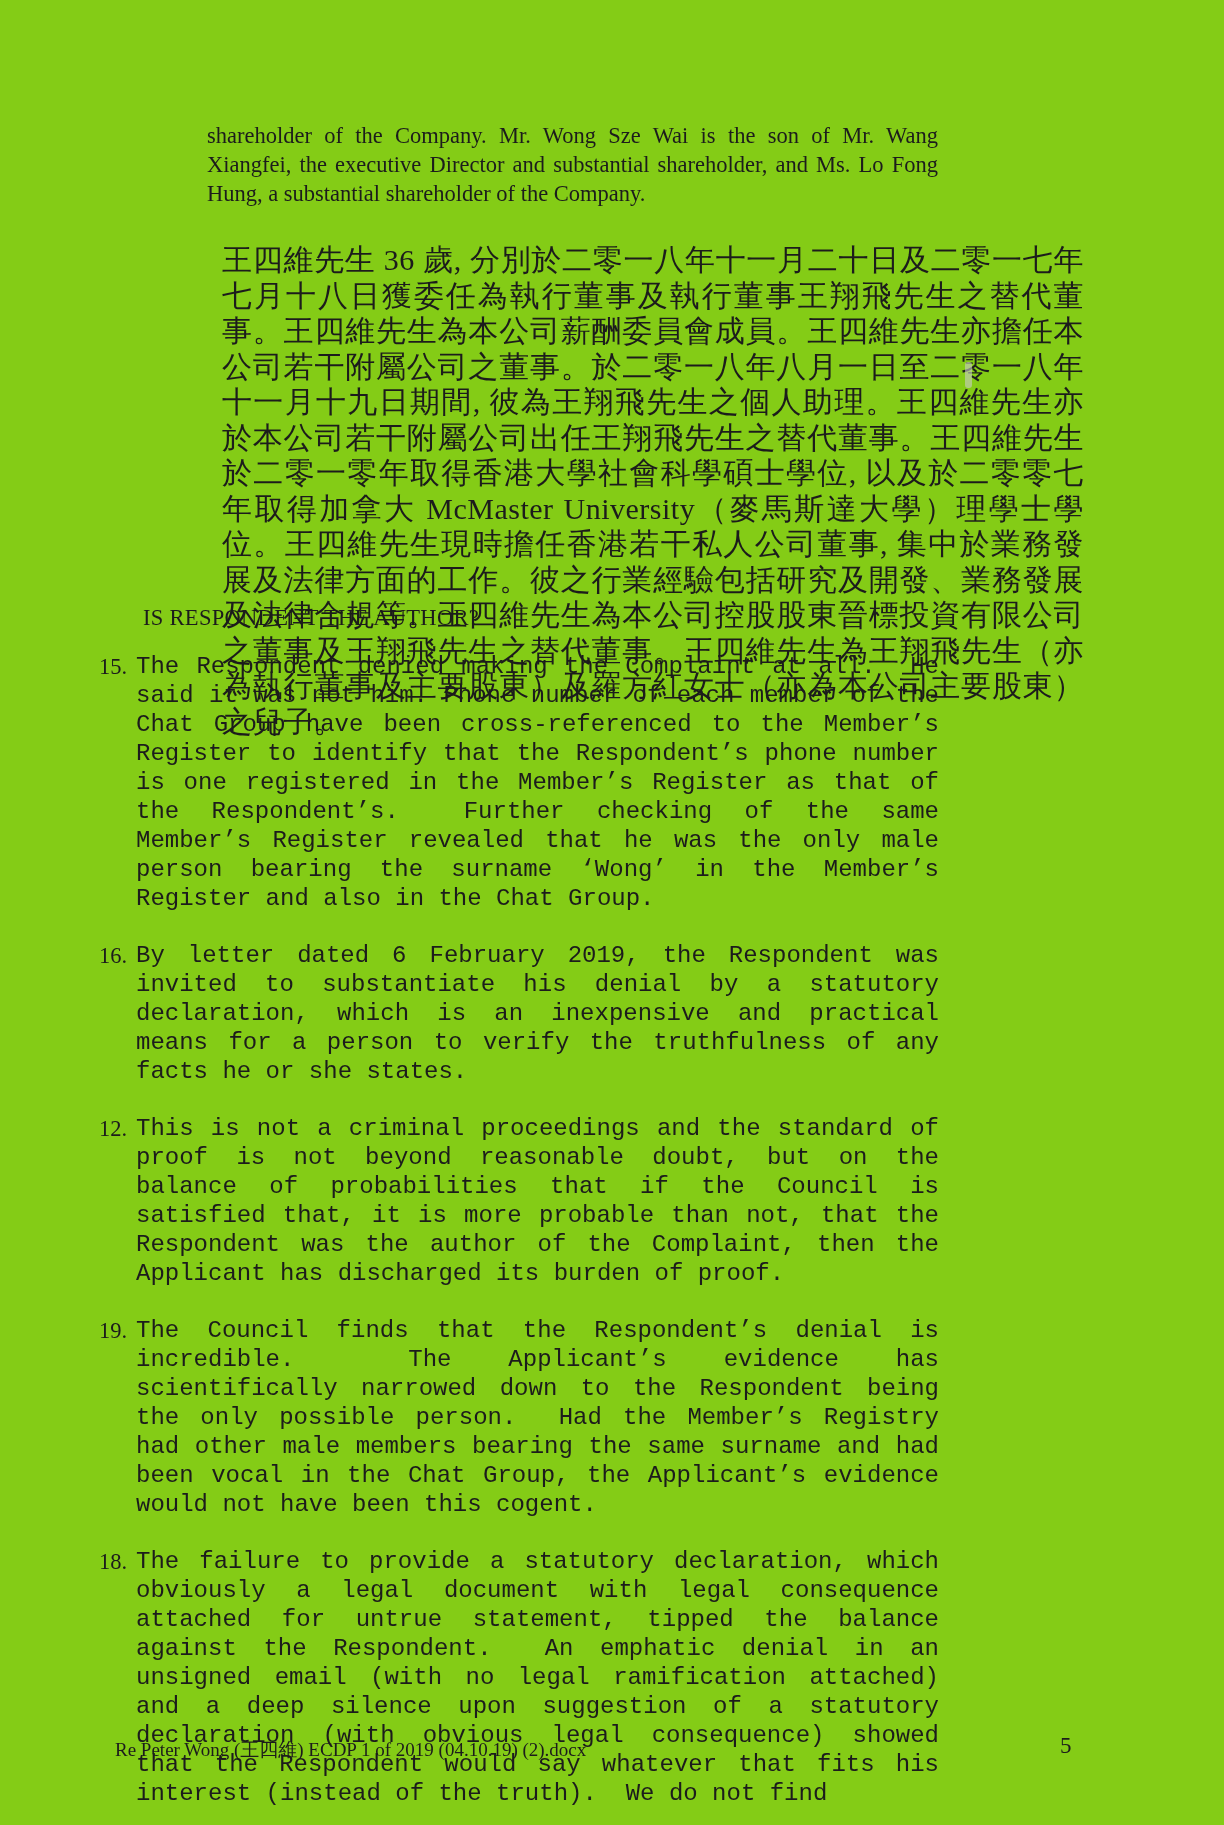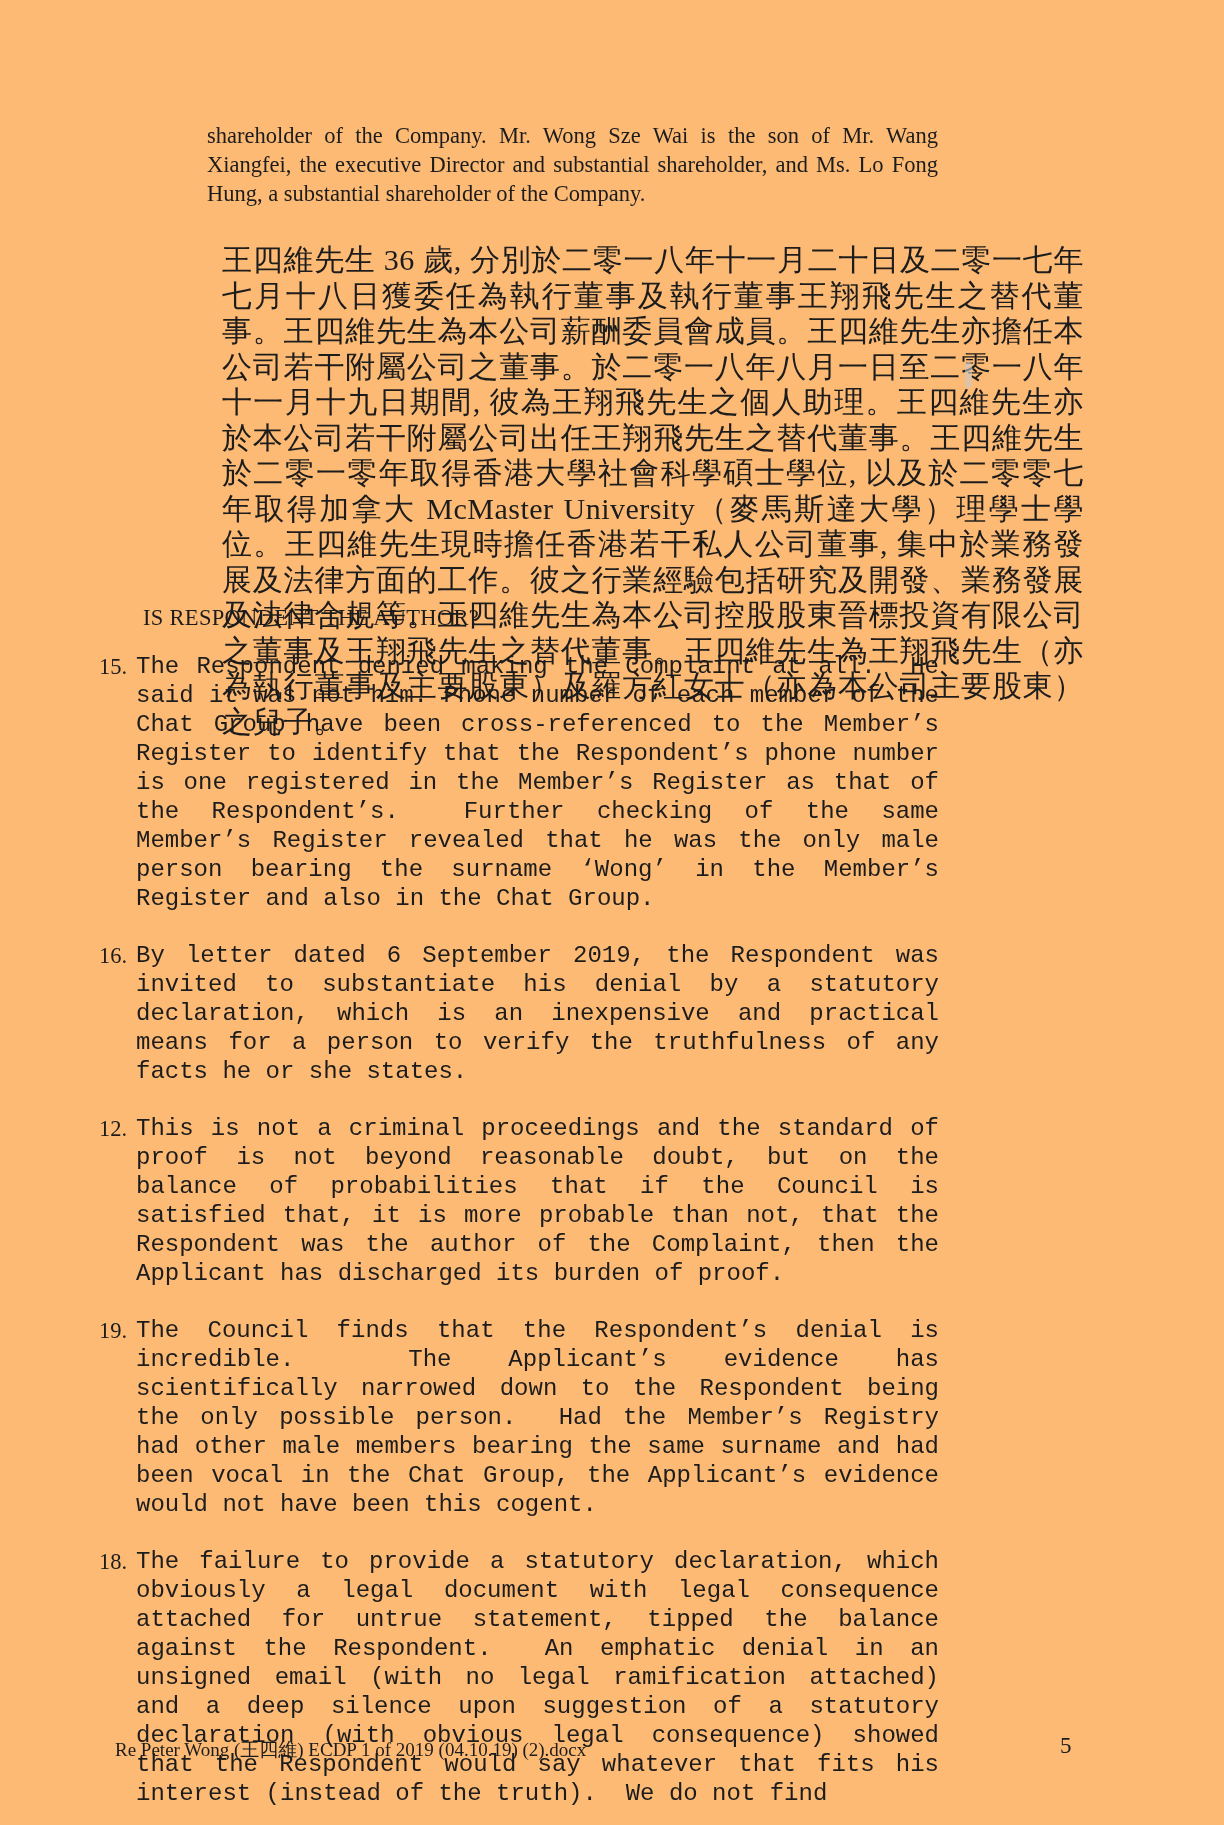--- a/index.html
+++ b/index.html
@@ -5,21 +5,21 @@
   html, body {
     margin: 0;
     padding: 0;
     background: #e8e8e8;
   }
   .page {
     position: relative;
     width: 1224px;
     height: 1825px;
     margin: 0 auto;
-    background: #fdba74;
+    background: #84cc16;
     color: #1c1c1c;
     font-family: "Liberation Serif", "DejaVu Serif", serif;
     overflow: hidden;
   }
   .intro-paragraph {
     position: absolute;
     left: 207px;
     top: 98px;
     width: 731px;
     font-size: 22.5px;
@@ -114,21 +114,21 @@
 
   <div class="numbered-list">
 
     <div class="numbered-item">
       <span class="item-number">15.</span>
       <span class="item-text">The Respondent denied making the Complaint at all.  He said it was not him. Phone number of each member of the Chat Group have been cross-referenced to the Member’s Register to identify that the Respondent’s phone number is one registered in the Member’s Register as that of the Respondent’s.  Further checking of the same Member’s Register revealed that he was the only male person bearing the surname ‘Wong’ in the Member’s Register and also in the Chat Group.</span>
     </div>
 
     <div class="numbered-item">
       <span class="item-number">16.</span>
-      <span class="item-text">By letter dated 6 September 2019, the Respondent was invited to substantiate his denial by a statutory declaration, which is an inexpensive and practical means for a person to verify the truthfulness of any facts he or she states.</span>
+      <span class="item-text">By letter dated 6 February 2019, the Respondent was invited to substantiate his denial by a statutory declaration, which is an inexpensive and practical means for a person to verify the truthfulness of any facts he or she states.</span>
     </div>
 
     <div class="numbered-item">
       <span class="item-number">12.</span>
       <span class="item-text">This is not a criminal proceedings and the standard of proof is not beyond reasonable doubt, but on the balance of probabilities that if the Council is satisfied that, it is more probable than not, that the Respondent was the author of the Complaint, then the Applicant has discharged its burden of proof.</span>
     </div>
 
     <div class="numbered-item">
       <span class="item-number">19.</span>
       <span class="item-text">The Council finds that the Respondent’s denial is incredible.  The Applicant’s evidence has scientifically narrowed down to the Respondent being the only possible person.  Had the Member’s Registry had other male members bearing the same surname and had been vocal in the Chat Group, the Applicant’s evidence would not have been this cogent.</span>

